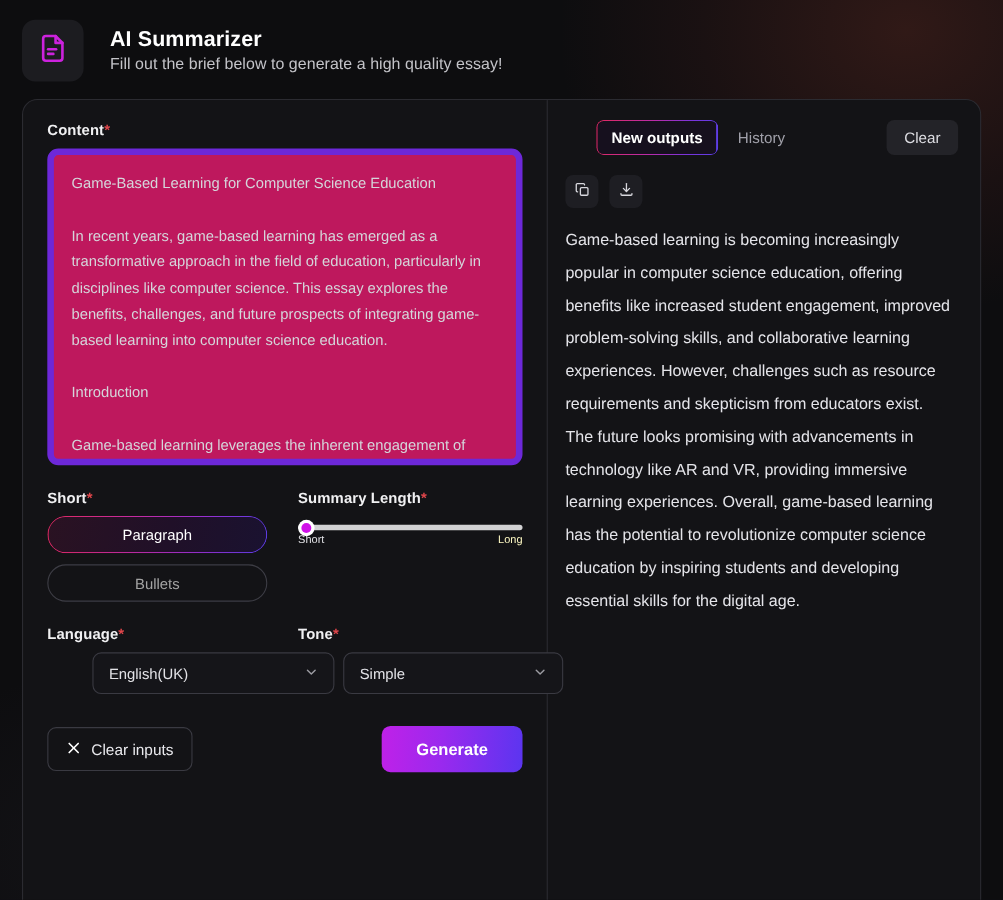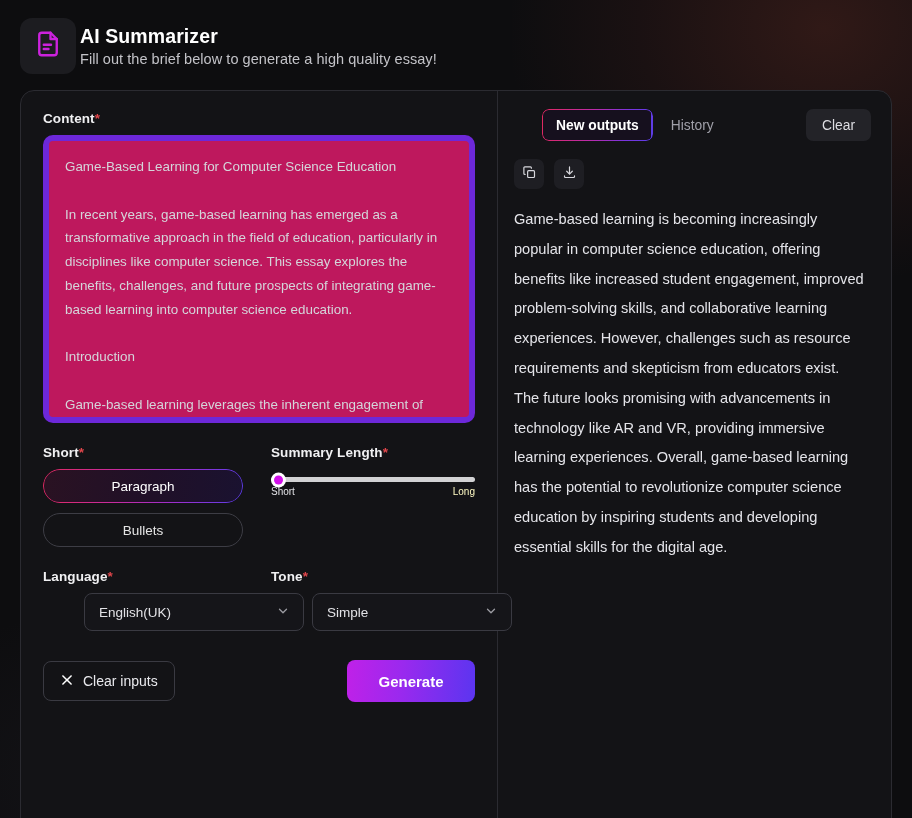--- a/index.html
+++ b/index.html
@@ -32,21 +32,21 @@
     background: radial-gradient(ellipse at 40% 60%, rgba(60,55,70,0.16) 0%, rgba(0,0,0,0) 70%);
     pointer-events: none;
   }
 
   
   .header {
     position: absolute;
     left: 20px; top: 18px;
     display: flex;
     align-items: center;
-    gap: 4px;
+    gap: 24px;
     z-index: 3;
   }
   .app-icon {
     width: 56px; height: 56px;
     border-radius: 12px;
     background: #1c1c20;
     display: flex;
     align-items: center;
     justify-content: center;
     flex: none;
@@ -135,21 +135,21 @@
     display: flex;
     align-items: center;
     justify-content: center;
     font-size: 13.5px;
     cursor: pointer;
     white-space: nowrap;
   }
   .pill-inactive {
     background: transparent;
     border: 1px solid #3d3d45;
-    color: #e5e5e5;
+    color: #a3a3a3;
     text-align: right;
   }
   .pill-active {
     position: relative;
     border: none;
     color: #ffffff;
     background: linear-gradient(100deg, #2a1222 0%, #201028 55%, #1a1230 100%);
     padding: 1px;
   }
   .pill-active::before {

